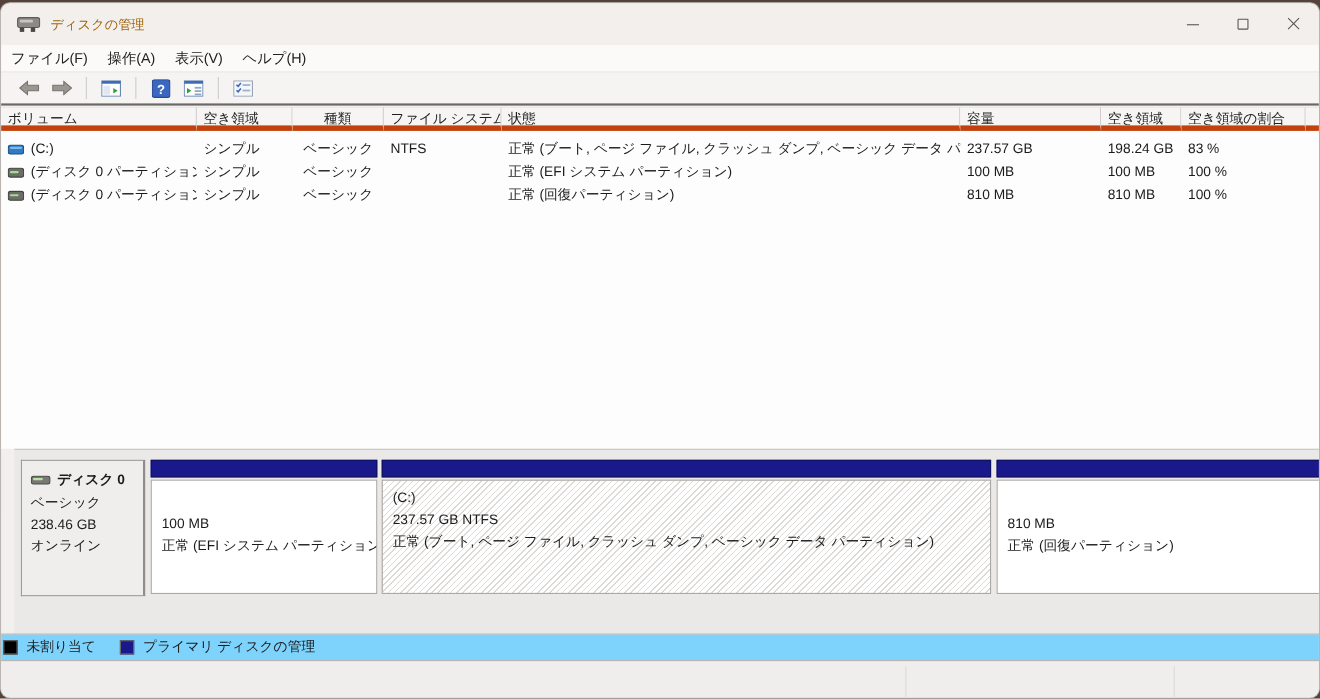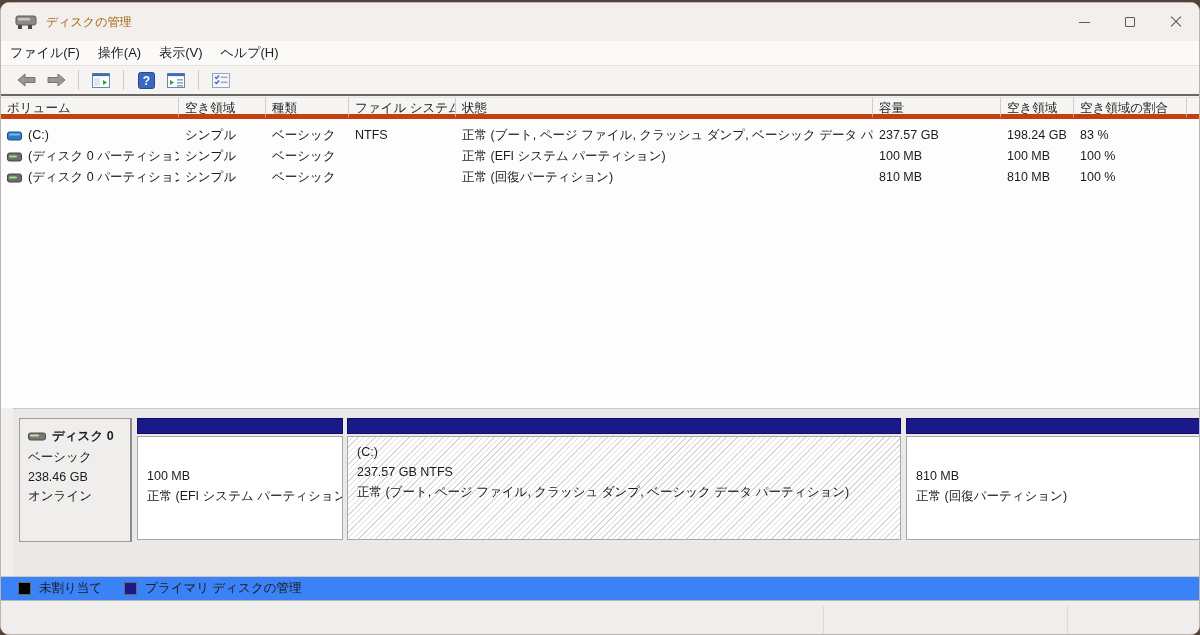--- a/index.html
+++ b/index.html
@@ -49,21 +49,21 @@
   .volume-list { position:absolute; left:0; top:94px; width:1200px; height:311px; background:#fdfdfd; }
   .vrow { display:flex; font-size:12.5px; }
   .vhead .cell {
     background:#f6f5f3; border-right:1px solid #cfcdcb; border-bottom:5px solid #c2410c;
     border-top:1px solid #e8e6e4; height:22px; line-height:20px; padding:0 6px;
     white-space:nowrap; overflow:hidden; color:#1f1f1f;
   }
   .vbody { padding-top:6px; }
   .vbody .vrow { height:21px; line-height:21px; }
   .vbody .cell { padding:0 6px; white-space:nowrap; overflow:hidden; }
-  .c0{width:178px;} .c1{width:87px;} .c2{width:83px;} .c3{width:107px;}
+  .c0{width:178px;} .c1{width:87px;} .c2{width:83px;text-align:center;} .c3{width:107px;}
   .c4{width:417px;} .c5{width:128px;} .c6{width:73px;} .c7{width:113px;} .c8{flex:1;}
   .volcell { display:flex; align-items:center; gap:6px; }
   .drive-ico { width:15px; height:10px; flex:0 0 auto; }
   
   .graphview { position:absolute; left:12px; top:405px; width:1200px; height:168px; background:#ebe9e7; border-top:1px solid #c9c7c5; }
   .disk-header {
     position:absolute; left:6px; top:9px; width:113px; height:124px;
     background:#f0eeec; border:1px solid #9e9b98; border-right:2px solid #8f8c89;
     padding:8px 8px; font-size:12.5px; line-height:1.55;
   }
@@ -77,22 +77,22 @@
     flex:1; margin-top:2px; background:#ffffff; border:1px solid #aaa8a6;
     padding:5px 9px; font-size:12.5px; line-height:1.6; overflow:hidden; white-space:nowrap;
   }
   .pbody.hatched {
     background:repeating-linear-gradient(135deg,#ffffff 0px,#ffffff 3px,#ddd9d5 3px,#ddd9d5 4px);
   }
   .pbody .mid { padding-top:24px; }
   
   .legend {
     position:absolute; left:0; top:573px; width:1200px; height:25px;
-    background:#3b82f6; border-top:1px solid #c9c7c5; border-bottom:1px solid #b8b6b4;
-    display:flex; align-items:center; padding-left:17px; font-size:12.5px; gap:8px;
+    background:#7dd3fc; border-top:1px solid #c9c7c5; border-bottom:1px solid #b8b6b4;
+    display:flex; align-items:center; padding-left:2px; font-size:12.5px; gap:8px;
   }
   .swatch { width:13px; height:13px; border:1px solid #6b6966; flex:0 0 auto; }
   .legend-label { margin-right:14px; }
   
   .statusbar { position:absolute; left:0; top:599px; width:1200px; height:36px; background:#f0eeec; }
   .sb-div { position:absolute; top:4px; bottom:4px; width:1px; background:#dcdad8; }
   .sb-d1 { left:822px; } .sb-d2 { left:1066px; }
 </style>
 </head>
 <body>

